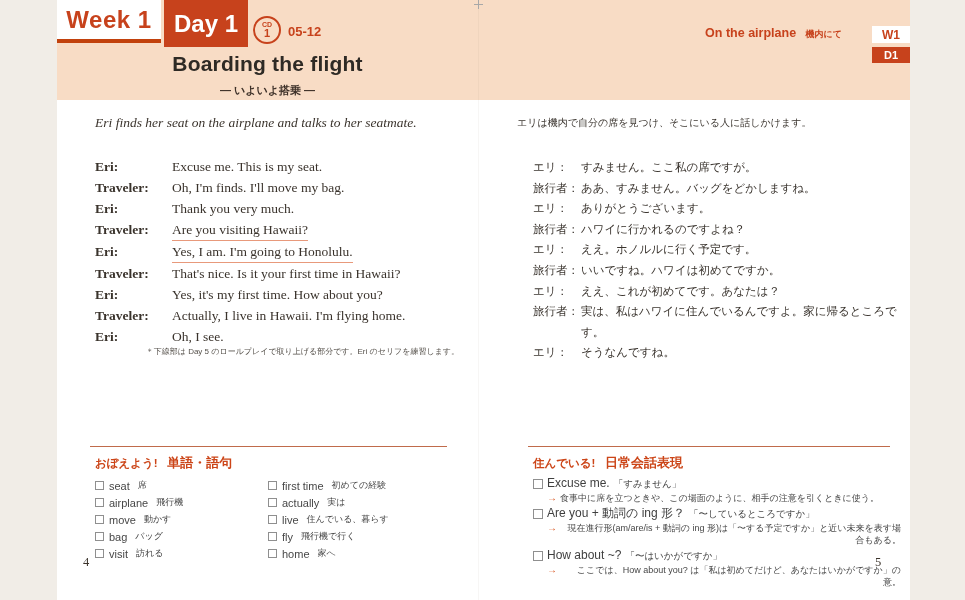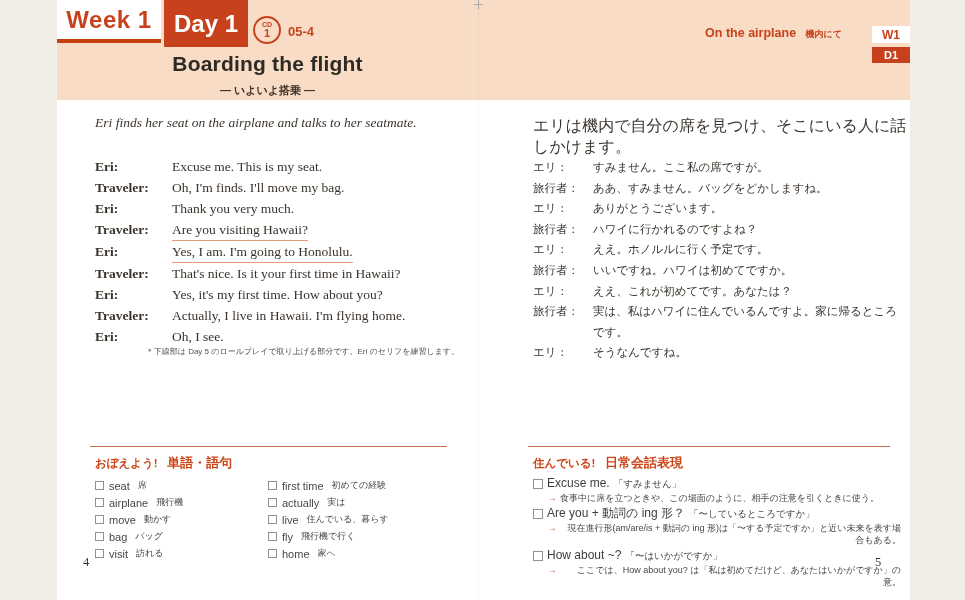--- a/index.html
+++ b/index.html
@@ -74,23 +74,23 @@
   .dialogue-en { position:absolute; left:38px; top:156px; width:368px; font-family:"Liberation Serif", serif; }
   .dialogue-en .row { display:flex; line-height:21px; font-size:13.5px; color:#3a332c; }
   .dialogue-en .speaker { width:77px; font-weight:bold; flex-shrink:0; }
   .dialogue-en .ul-text { border-bottom:1.5px solid #e8997b; padding-bottom:0px;text-align:right; }
   .note-en {
     position:absolute; left:30px; top:346px; width:372px; text-align:right;
     font-size:8px; color:#55504a;
   }
 
   
-  .intro-ja { position:absolute; left:476px; top:116px; width:380px; font-size:16px; color:#3a342e; }
+  .intro-ja { position:absolute; left:460px; top:116px; width:380px; font-size:10px; color:#3a342e; }
   .dialogue-ja { position:absolute; left:476px; top:157px; width:372px; }
-  .dialogue-ja .row { display:flex; line-height:20.6px; font-size:11.5px; color:#3a342e;gap:12px; }
+  .dialogue-ja .row { display:flex; line-height:20.6px; font-size:11.5px; color:#3a342e; }
   .dialogue-ja .speaker { width:48px; flex-shrink:0; }
 
   
   .sep { position:absolute; height:1px; background:#c06b4b; }
   .sep-left { left:33px; top:446px; width:357px; }
   .sep-right { left:471px; top:446px; width:362px; }
 
   .sec-header { position:absolute; color:#cc4518; font-weight:bold; }
   .sec-header .lead { font-size:11.5px; }
   .sec-header .main { font-size:13px; margin-left:5px; }
@@ -132,21 +132,21 @@
   <div class="crop-mark-v"></div>
   <div class="crop-mark-h"></div>
 
   <div class="week-box">Week 1</div>
   <div class="day-box">Day 1</div>
 
   <div class="cd-icon">
     <span class="cd-top">CD</span>
     <span class="cd-num">1</span>
   </div>
-  <div class="track">05-4</div>
+  <div class="track">05-12</div>
 
   <div class="title">Boarding the flight</div>
   <div class="subtitle">— いよいよ搭乗 —</div>
 
   <div class="topic">
     <span class="topic-en">On the airplane</span>
     <span class="topic-ja">機内にて</span>
   </div>
   <div class="w1-tab">W1</div>
   <div class="d1-tab">D1</div>

